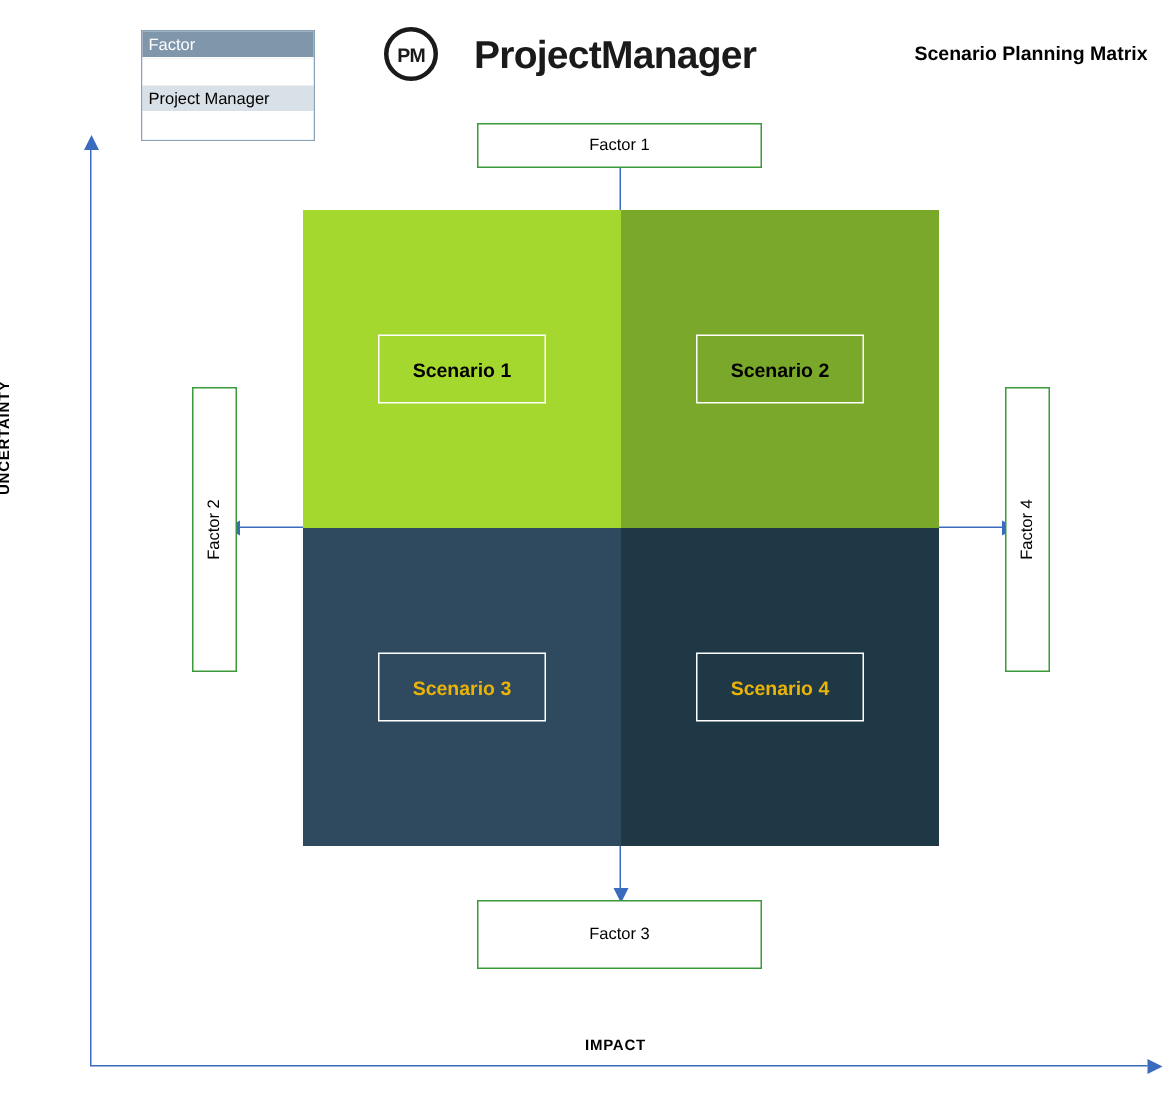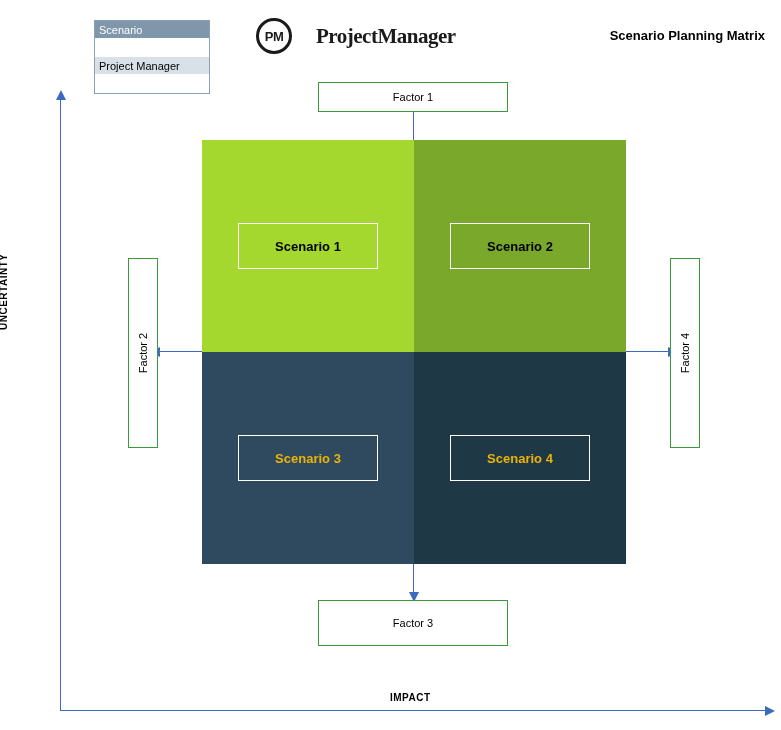--- a/index.html
+++ b/index.html
@@ -32,21 +32,21 @@
     gap:24px;
   }
   .brand-icon {
     width:36px; height:36px;
     border:3px solid #1a1a1a;
     border-radius:50%;
     display:flex; align-items:center; justify-content:center;
     font-weight:700; font-size:13px; color:#1a1a1a;
     letter-spacing:-0.5px;
   }
-  .brand-text { font-weight:700; font-size:21px; color:#1a1a1a; letter-spacing:-0.5px;font-family:Liberation Serif, serif; }
+  .brand-text { font-weight:700; font-size:26px; color:#1a1a1a; letter-spacing:-0.5px; }
   .page-title {
     position:absolute;
     right:16px;
     top:28px;
     font-weight:700;
     font-size:13px;
   }
   
   .axis-y {
     position:absolute;
@@ -114,21 +114,21 @@
     display:flex;
     align-items:center;
     justify-content:center;
   }
   .quad.q1 { background:#a4d82e; }
   .quad.q2 { background:#7aa82a; }
   .quad.q3 { background:#2f4a5e; }
   .quad.q4 { background:#1f3846; }
   .scenario-box {
     border:1px solid rgba(255,255,255,0.85);
-    width:140px;
+    width:112px;
     height:46px;
     display:flex;
     align-items:center;
     justify-content:center;
     font-weight:700;
     font-size:13px;
   }
   .quad.q1 .scenario-box,
   .quad.q2 .scenario-box { color:#000; border-color:#fff; }
   .quad.q3 .scenario-box,
@@ -190,21 +190,21 @@
   }
   .factor-left span, .factor-right span {
     transform: rotate(-90deg);
     white-space:nowrap;
   }
 </style>
 </head>
 <body>
 
 <div class="legend-table">
-  <div class="legend-row hdr">Scenario</div>
+  <div class="legend-row hdr">Factor</div>
   <div class="legend-row white"></div>
   <div class="legend-row fill">Project Manager</div>
   <div class="legend-row white"></div>
 </div>
 
 <div class="brand">
   <div class="brand-icon">PM</div>
   <div class="brand-text">ProjectManager</div>
 </div>
 

